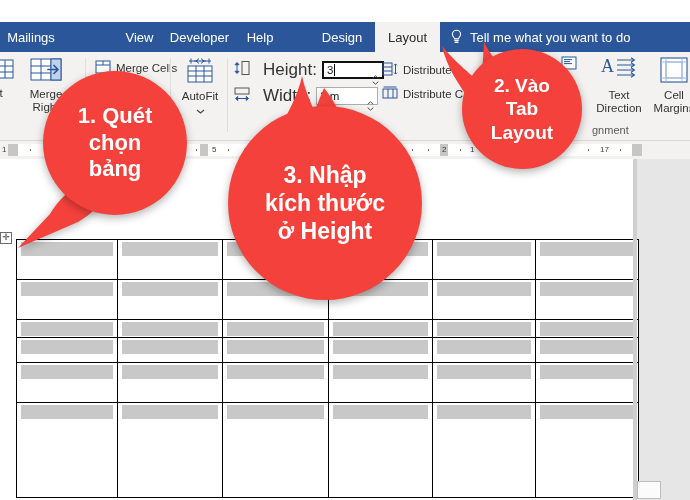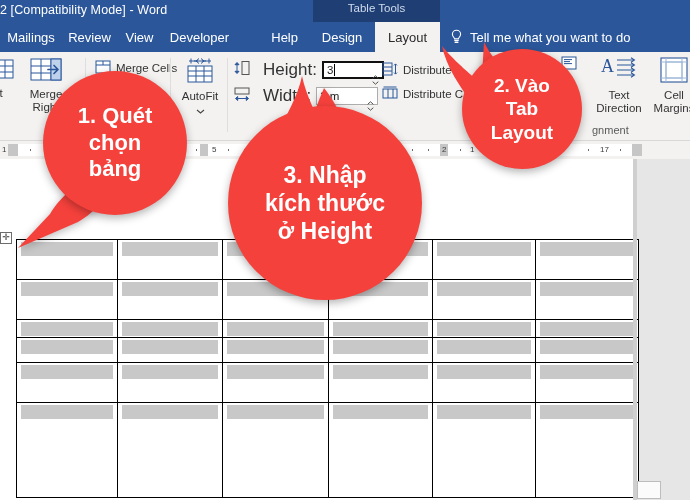--- a/index.html
+++ b/index.html
@@ -168,41 +168,33 @@
   .tail svg{display:block;filter:drop-shadow(0 2px 4px rgba(0,0,0,.28));}
 
   .arrow{position:absolute;z-index:45;}
   .arrow svg{display:block;}
 </style>
 </head>
 <body>
 
 <div id="app">
 
-  <div class="titlebar">
-    <div class="tt-band"></div>
-    <div class="title-text">2 [Compatibility Mode]  -  Word</div>
-    <div class="tabletools-text">Table Tools</div>
-  </div>
 
   <div class="tabstrip"></div>
 
   <div class="tab" style="left:0px;width:62px;text-align:center;">
     <span>Mailings</span>
   </div>
-  <div class="tab" style="left:62px;width:55px;">
-    <span>Review</span>
-  </div>
   <div class="tab" style="left:117px;width:45px;">
     <span>View</span>
   </div>
   <div class="tab" style="left:162px;width:75px;">
     <span>Developer</span>
   </div>
-  <div class="tab" style="left:254px;width:44px;justify-content:flex-end;">
+  <div class="tab" style="left:238px;width:44px;">
     <span>Help</span>
   </div>
   <div class="tab" style="left:313px;width:58px;">
     <span>Design</span>
   </div>
   <div class="tab active" style="left:375px;width:65px;">
     <span>Layout</span>
   </div>
 
   <div class="tellme">

